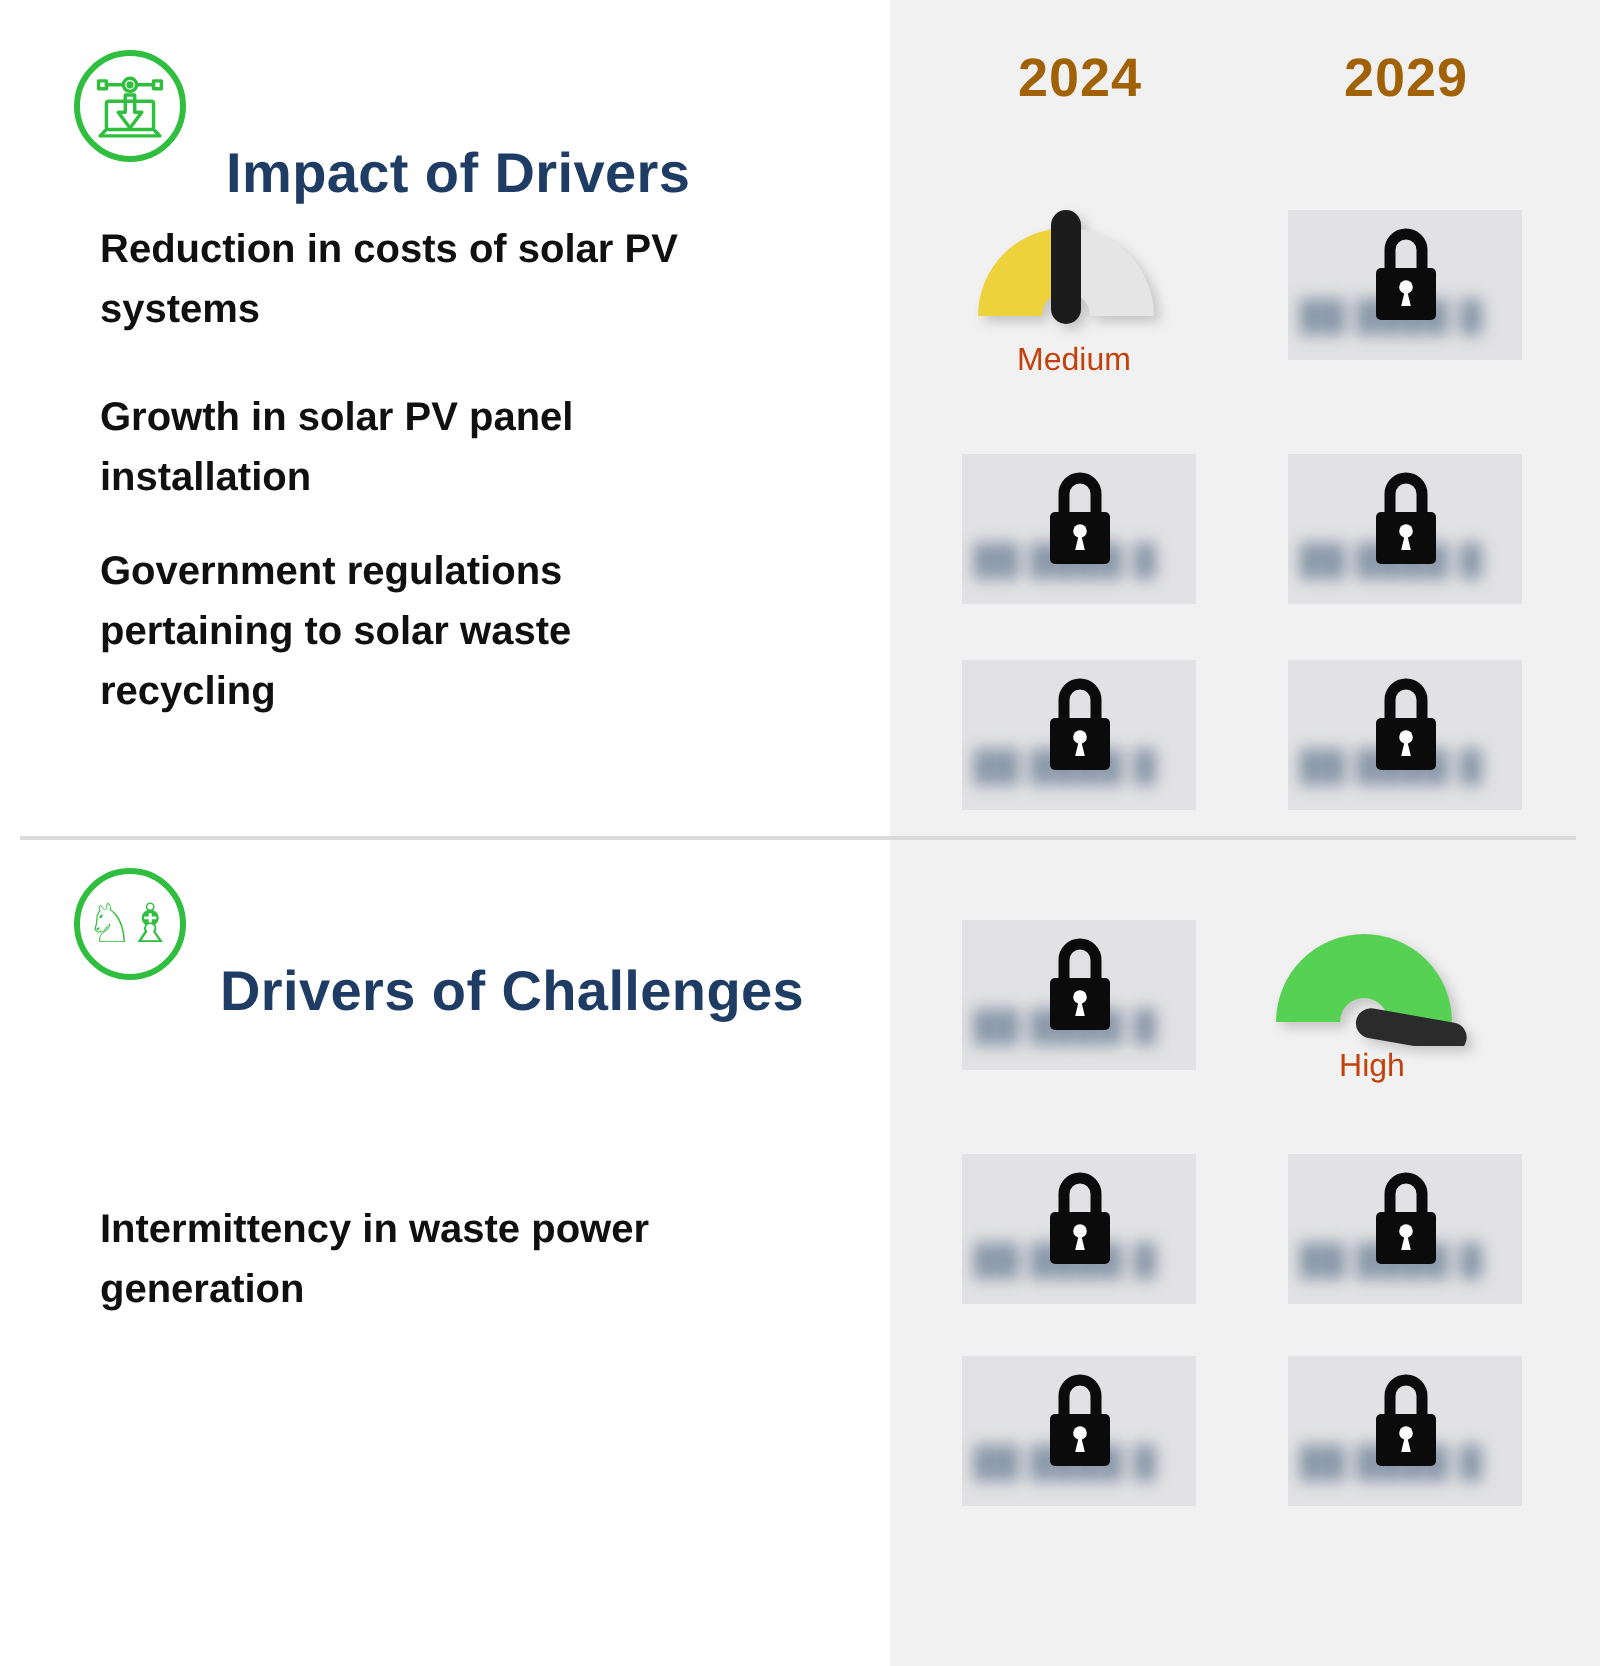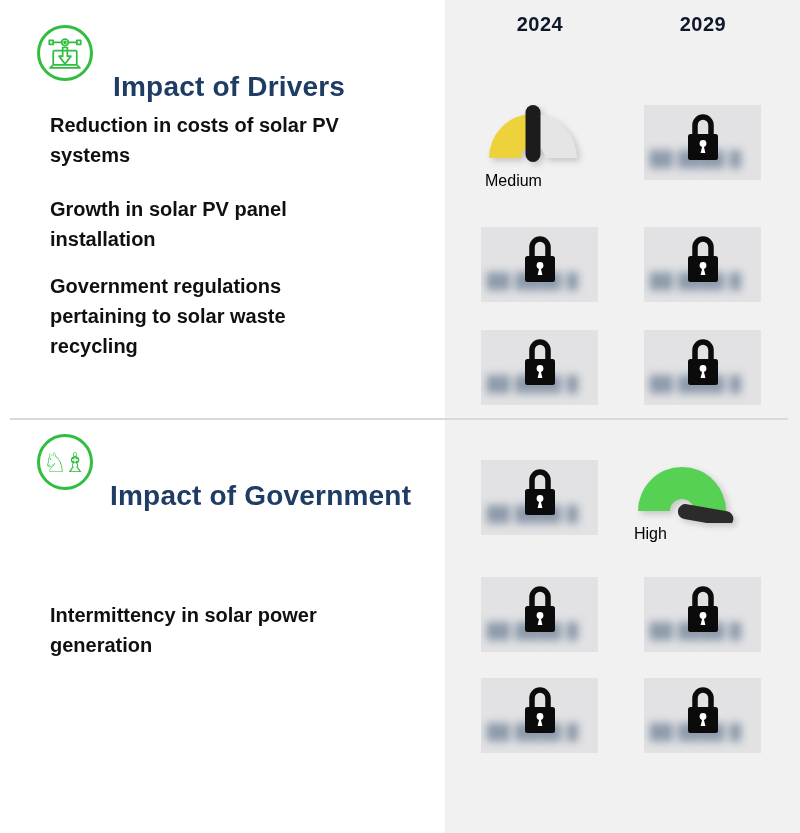--- a/index.html
+++ b/index.html
@@ -1,42 +1,42 @@
 <!DOCTYPE html>
 <html><head>
 <meta charset="utf-8">
 <style>
   html,body{margin:0;padding:0;}
   body{font-family:"Liberation Sans","DejaVu Sans",sans-serif;background:#ffffff;}
   #stage{position:relative;width:800px;height:833px;background:#ffffff;overflow:hidden;}
 
   .right-panel{position:absolute;left:445px;top:0;width:355px;height:833px;background:#f1f1f2;}
 
-  .year-header{position:absolute;top:13px;width:118px;text-align:center;
-    font-size:20px;font-weight:bold;color:#0f172a;letter-spacing:.5px;}
+  .year-header{position:absolute;top:24px;width:118px;text-align:center;
+    font-size:27px;font-weight:bold;color:#a16207;letter-spacing:.5px;}
   #hdr-2024{left:481px;}
   #hdr-2028{left:644px;}
 
   .section-icon{position:absolute;width:56px;height:56px;border-radius:50%;
     border:3px solid #2fbe3e;background:#ffffff;display:flex;align-items:center;justify-content:center;box-sizing:border-box;}
   .section-title{position:absolute;font-size:28px;font-weight:bold;color:#1e3c64;letter-spacing:.2px;margin-top:32px;}
 
   .item-text{position:absolute;left:50px;width:345px;font-size:20px;line-height:30px;
     font-weight:bold;color:#101010;white-space:pre-line;}
 
   .divider{position:absolute;left:10px;top:418px;width:778px;height:2px;background:#dadada;}
 
   .lock-cell{position:absolute;width:117px;height:75px;background:#e2e2e4;overflow:hidden;cursor:pointer;}
   .blur-text{position:absolute;left:6px;right:2px;bottom:13px;color:#8493a5;
     font-size:15px;font-weight:bold;letter-spacing:1px;filter:blur(4px);white-space:nowrap;}
   .lock-svg{position:absolute;left:50%;top:5px;transform:translateX(-50%);}
 
   .gauge-wrap{position:absolute;width:104px;}
   .gauge-svg{display:block;filter:drop-shadow(3px 3px 3px rgba(0,0,0,0.18));}
-  .gauge-label{width:104px;font-size:16px;color:#000000;margin-top:2px;}
+  .gauge-label{width:104px;text-align:center;font-size:16px;color:#c2410c;margin-top:2px;}
 
   .chess-glyphs{font-family:"DejaVu Sans",sans-serif;color:#2fbe3e;font-size:27px;
     letter-spacing:-4px;line-height:1;transform:translateX(-2px);}
 </style>
 </head>
 <body>
 
 <div id="stage">
 
   <div class="right-panel"></div>
@@ -130,23 +130,23 @@
       <circle cx="20" cy="33.5" r="3.4" fill="#ffffff"></circle>
       <path d="M 20 33 l 2.4 10 h -4.8 Z" fill="#ffffff"></path>
     </svg>
   </div>
 
   <div class="divider"></div>
 
   <div class="section-icon" style="left:37px;top:434px;">
     <span class="chess-glyphs">♘♗</span>
   </div>
-  <div class="section-title" style="left:110px;top:448px;">Impact of Government</div>
+  <div class="section-title" style="left:110px;top:448px;">Drivers of Challenges</div>
 
-  <div class="item-text" style="top:600px;">Intermittency in solar power
+  <div class="item-text" style="top:600px;">Intermittency in waste power
 generation</div>
 
   <div class="lock-cell" style="left:481px;top:460px;">
     <span class="blur-text">██ ████ █</span>
     <svg class="lock-svg" width="40" height="56" viewBox="0 0 40 56">
       <path d="M 12 26 V 15 a 8 8 0 0 1 16 0 V 26" fill="none" stroke="#0b0b0b" stroke-width="5.5"></path>
       <rect x="5" y="24" width="30" height="26" rx="2.5" fill="#0b0b0b"></rect>
       <circle cx="20" cy="33.5" r="3.4" fill="#ffffff"></circle>
       <path d="M 20 33 l 2.4 10 h -4.8 Z" fill="#ffffff"></path>
     </svg>

